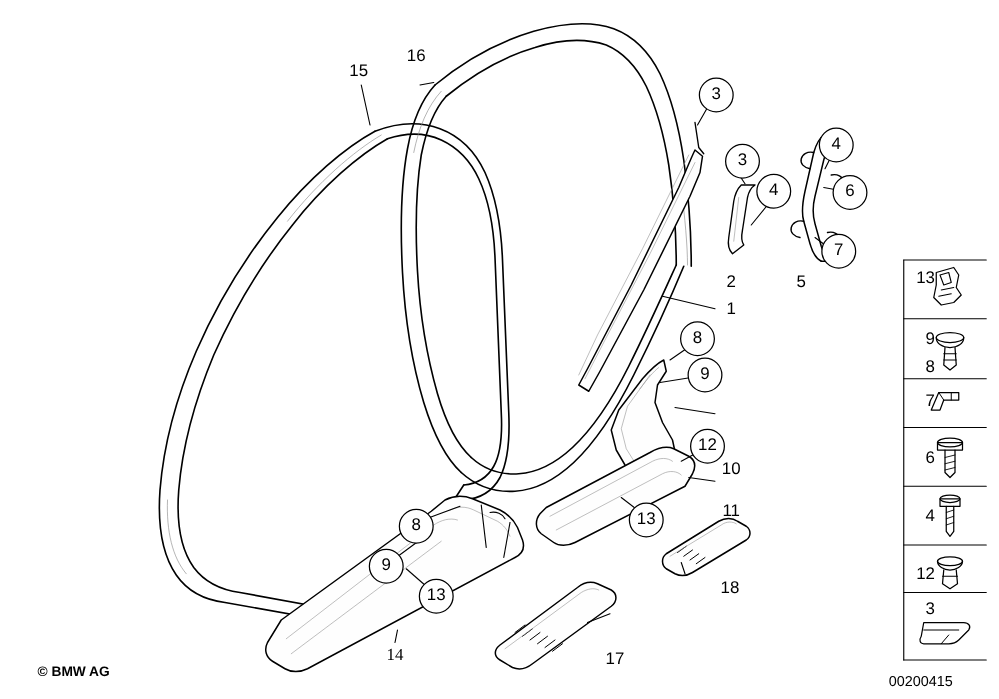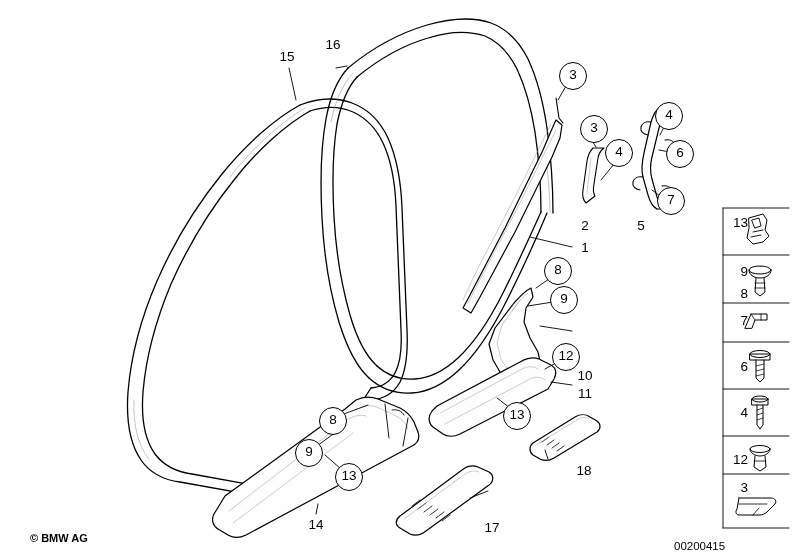--- a/index.html
+++ b/index.html
@@ -55,21 +55,21 @@
     position: absolute;
     left: 30px;
     top: 532px;
     font-size: 11px;
     font-weight: bold;
     color: #000;
     font-family: "Liberation Sans", sans-serif;
   }
   #partnumber {
     position: absolute;
-    left: 674px;
+    left: 711px;
     top: 540px;
     font-size: 11.5px;
     color: #000;
     font-family: "Liberation Sans", sans-serif;
     text-align: center;
   }
   svg { display: block; }
 </style>
 </head>
 <body>
@@ -317,27 +317,27 @@
   <div class="callout" style="left:618px; top:152px;"><span>4</span></div>
   <div class="callout" style="left:679px; top:153px;"><span>6</span></div>
   <div class="callout" style="left:670px; top:200px;"><span>7</span></div>
   <div class="plain-num" style="left:585px; top:225px;"><span>2</span></div>
   <div class="plain-num" style="left:641px; top:225px;"><span>5</span></div>
   <div class="plain-num" style="left:585px; top:247px;"><span>1</span></div>
   <div class="callout" style="left:557px; top:270px;"><span>8</span></div>
   <div class="callout" style="left:563px; top:299px;"><span>9</span></div>
   <div class="plain-num" style="left:585px; top:331px;margin-top:44px;"><span>10</span></div>
   <div class="callout" style="left:565px; top:356px;"><span>12</span></div>
-  <div class="plain-num" style="left:585px; top:393px;text-align:right;"><span>11</span></div>
+  <div class="plain-num" style="left:585px; top:408px;text-align:right;"><span>11</span></div>
   <div class="callout" style="left:332px; top:420px;"><span>8</span></div>
   <div class="callout" style="left:516px; top:415px;"><span>13</span></div>
   <div class="callout" style="left:308px; top:452px;"><span>9</span></div>
   <div class="callout" style="left:348px; top:476px;"><span>13</span></div>
   <div class="plain-num" style="left:548px; top:470px;margin-left:36px;"><span>18</span></div>
-  <div class="plain-num" style="left:316px; top:524px;"><span>14</span></div>
+  <div class="plain-num" style="left:316px; top:524px;font-family:Liberation Serif, serif;"><span>14</span></div>
   <div class="plain-num" style="left:492px; top:527px;"><span>17</span></div>
 
   <div class="legend-num" style="left:726px; top:222px; width:22px;"><span>13</span></div>
   <div class="legend-num" style="left:726px; top:271px; width:22px;"><span>9</span></div>
   <div class="legend-num" style="left:726px; top:293px; width:22px;"><span>8</span></div>
   <div class="legend-num" style="left:726px; top:320px; width:22px;"><span>7</span></div>
   <div class="legend-num" style="left:726px; top:366px; width:22px;"><span>6</span></div>
   <div class="legend-num" style="left:726px; top:412px; width:22px;"><span>4</span></div>
   <div class="legend-num" style="left:726px; top:459px; width:22px;"><span>12</span></div>
   <div class="legend-num" style="left:726px; top:487px; width:22px;"><span>3</span></div>

